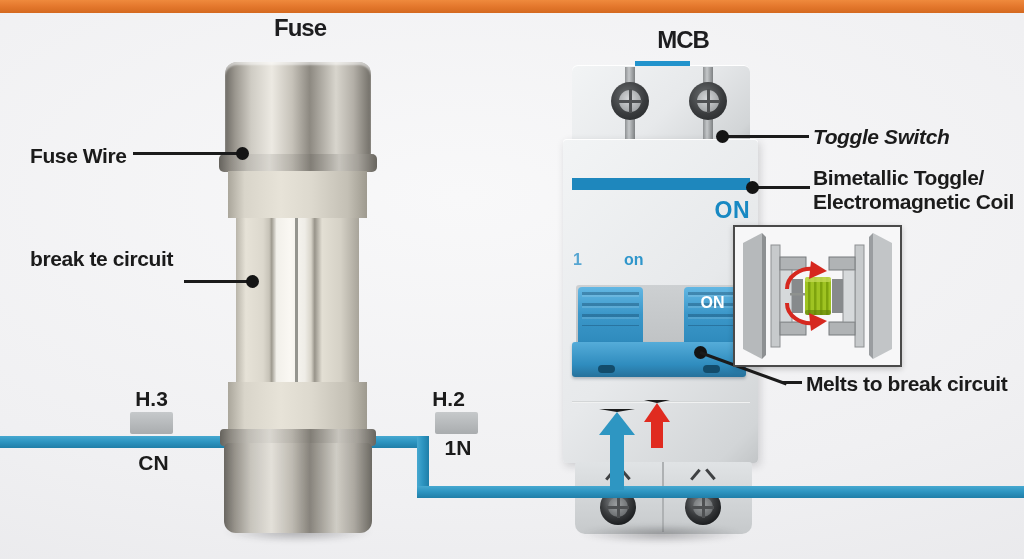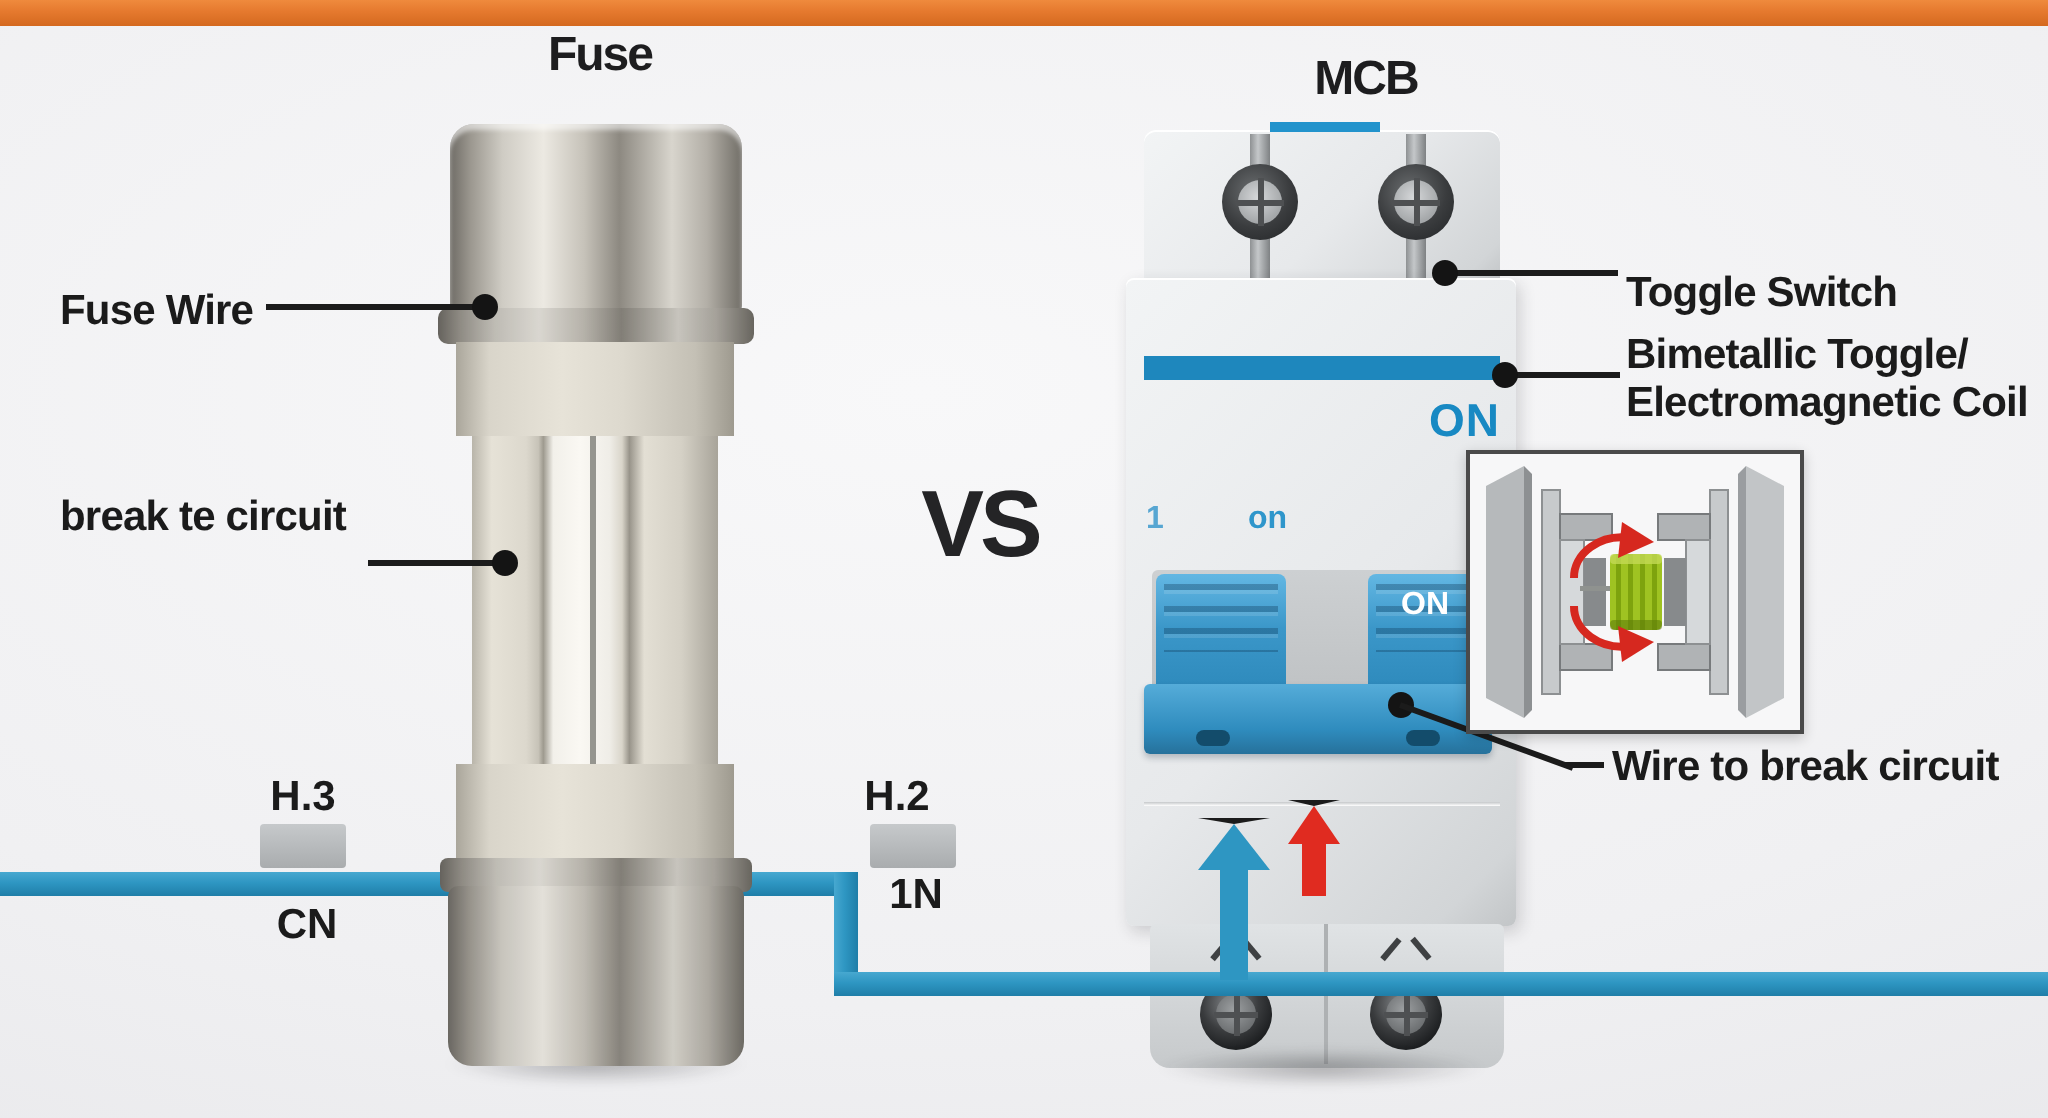--- a/index.html
+++ b/index.html
@@ -121,47 +121,46 @@
        #b9b5aa 0%,#e6e2d7 8%,#dcd8cd 22%,#c7c3b8 27%,#9e9a8f 29%,#f2f0ea 33%,#faf8f3 44%,#efede7 56%,#d9d5ca 61%,#98948a 64%,#e3dfd4 70%,#d5d1c6 85%,#a8a49a 100%);">
     <span style="position:absolute;left:59px;top:0;width:2.5px;height:100%;background:#84847e;opacity:.85;"></span>
   </div>
   <div class="abs ceramic" style="left:228px;top:382px;width:139px;height:49px;"></div>
   <div class="abs metal" style="left:220px;top:429px;width:156px;height:17px;border-radius:4px;filter:brightness(.92);"></div>
   <div class="abs metal" style="left:224px;top:443px;width:148px;height:90px;border-radius:5px 5px 12px 12px;filter:brightness(.96);"></div>
 
   <div class="abs title" style="left:225px;top:14px;width:150px;">Fuse</div>
   <div class="abs title" style="left:608px;top:14px;width:150px;margin-top:12px;">MCB</div>
   <div class="abs" style="left:635px;top:61px;width:55px;height:5px;background:#2293cc;"></div>
-  <div class="abs versus" style="left:440px;top:234px;width:100px;text-align:center;">VS</div>
 
   <div class="abs lbl" style="left:30px;top:144px;">Fuse Wire</div>
   <div class="abs leader" style="left:133px;top:152px;width:108px;"></div>
   <div class="abs dot" style="left:236px;top:147px;"></div>
 
   <div class="abs lbl" style="left:30px;top:247px;">
     <div>break te circuit</div>
   </div>
   <div class="abs leader" style="left:184px;top:280px;width:66px;"></div>
   <div class="abs dot" style="left:246px;top:275px;"></div>
 
   <div class="abs leader" style="left:727px;top:135px;width:82px;"></div>
   <div class="abs dot" style="left:716px;top:130px;"></div>
-  <div class="abs lbl" style="left:813px;top:135px;">Toggle Switch</div>
+  <div class="abs lbl" style="left:813px;top:125px;font-style:italic;">Toggle Switch</div>
 
   <div class="abs leader" style="left:757px;top:186px;width:53px;"></div>
   <div class="abs dot" style="left:746px;top:181px;"></div>
   <div class="abs lbl" style="left:813px;top:166px;">
     <div>Bimetallic Toggle/</div>
     <div>Electromagnetic Coil</div>
   </div>
 
   <div class="abs dot" style="left:694px;top:346px;"></div>
   <div class="abs leader" style="left:700px;top:351px;width:92px;transform:rotate(20deg);transform-origin:left center;"></div>
   <div class="abs leader" style="left:782px;top:381px;width:20px;"></div>
-  <div class="abs lbl" style="left:806px;top:372px;">Wire to break circuit</div>
+  <div class="abs lbl" style="left:806px;top:372px;">Melts to break circuit</div>
 
   <div class="abs wire-label" style="left:130px;top:387px;width:43px;">H.3</div>
   <div class="abs wire-label" style="left:132px;top:451px;width:43px;">CN</div>
   <div class="abs wire-label" style="left:427px;top:387px;width:43px;text-align:center;">H.2</div>
   <div class="abs wire-label" style="left:438px;top:436px;width:40px;">1N</div>
 
   <div class="abs" style="left:733px;top:225px;width:169px;height:142px;background:#f7f7f8;border:2px solid #4a4a4a;box-sizing:border-box;box-shadow:0 2px 6px rgba(0,0,0,.2);">
     <svg width="165" height="138" viewBox="0 0 165 138">
 
       <polygon points="8,16 27,6 27,132 8,122" fill="#b6b9bb"></polygon>

